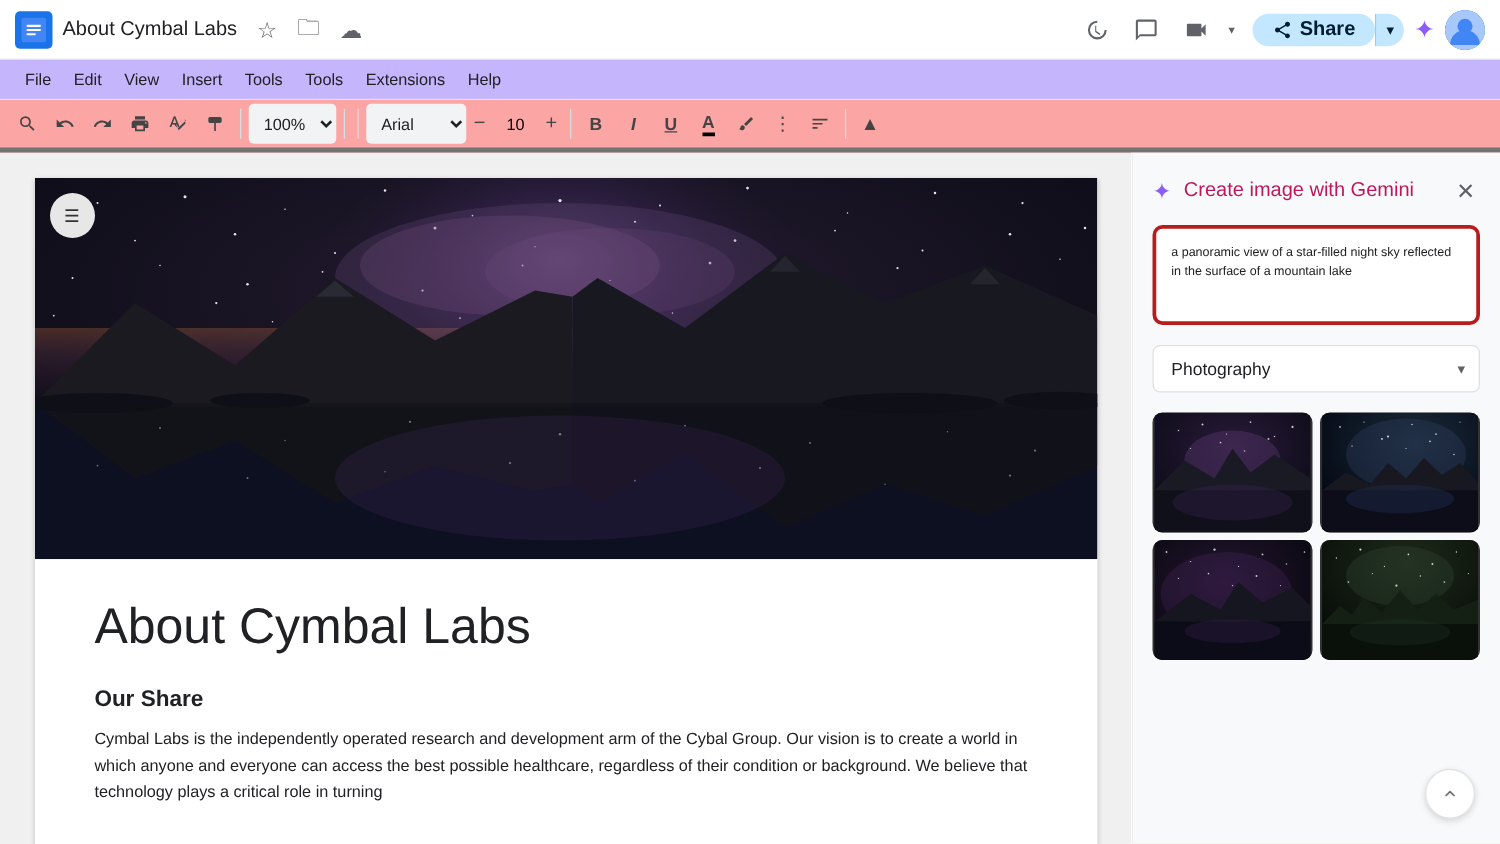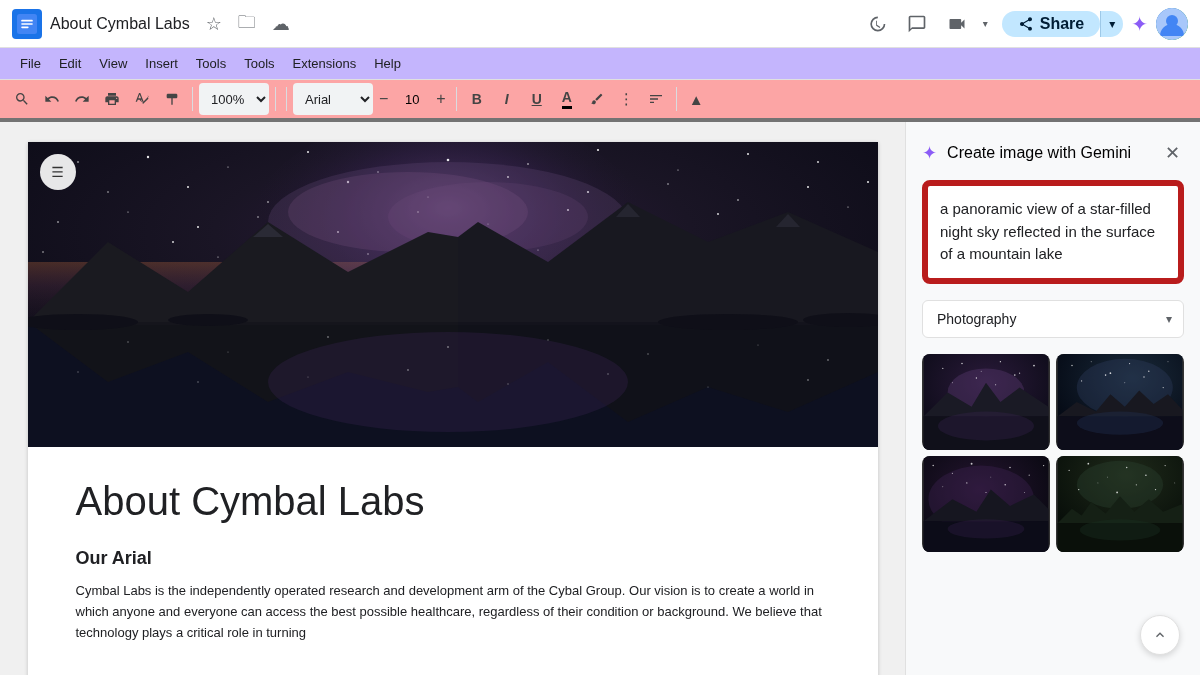--- a/index.html
+++ b/index.html
@@ -261,41 +261,41 @@
       padding: 16px 16px 12px;
       gap: 10px;
     }
     #gemini-header-icon {
       font-size: 18px;
       color: #8b5cf6;
     }
     #gemini-header-title {
       font-size: 16px;
       font-weight: 500;
-      color: #000000;
+      color: #be185d;
       flex: 1;
     }
     #gemini-close-btn {
       background: none;
       border: none;
       cursor: pointer;
       color: #5f6368;
       font-size: 18px;
       padding: 4px;
       border-radius: 50%;
       display: flex; align-items: center; justify-content: center;
     }
 
     #prompt-box {
       background: #fff;
-      border: 6px solid #b91c1c;
+      border: 3px solid #b91c1c;
       border-radius: 8px;
       margin: 0 16px 16px;
       padding: 12px;
-      font-size: 15px;
+      font-size: 10px;
       color: #202124;
       line-height: 1.5;
       min-height: 80px;
     }
 
     #style-dropdown-container {
       margin: 0 16px 16px;
       position: relative;
     }
     #style-dropdown {
@@ -623,21 +623,21 @@
 
           <ellipse cx="50" cy="180" rx="60" ry="8" fill="#0f0f18"></ellipse>
           <ellipse cx="180" cy="178" rx="40" ry="6" fill="#0f0f18"></ellipse>
           <ellipse cx="700" cy="180" rx="70" ry="8" fill="#0f0f18"></ellipse>
           <ellipse cx="820" cy="178" rx="45" ry="7" fill="#0f0f18"></ellipse>
         </svg>
       </div>
 
       <div id="doc-content">
         <h1 id="doc-title-h1">About Cymbal Labs</h1>
-        <h2 id="doc-subtitle">Our Arial</h2>
+        <h2 id="doc-subtitle">Our Share</h2>
         <p id="doc-body-text">Cymbal Labs is the independently operated research and development arm of the Cybal Group. Our vision is to create a world in which anyone and everyone can access the best possible healthcare, regardless of their condition or background. We believe that technology plays a critical role in turning</p>
       </div>
     </div>
   </div>
 
   <div id="gemini-panel">
 
     <div id="gemini-header">
       <span id="gemini-header-icon">✦</span>
       <span id="gemini-header-title">Create image with Gemini</span>

